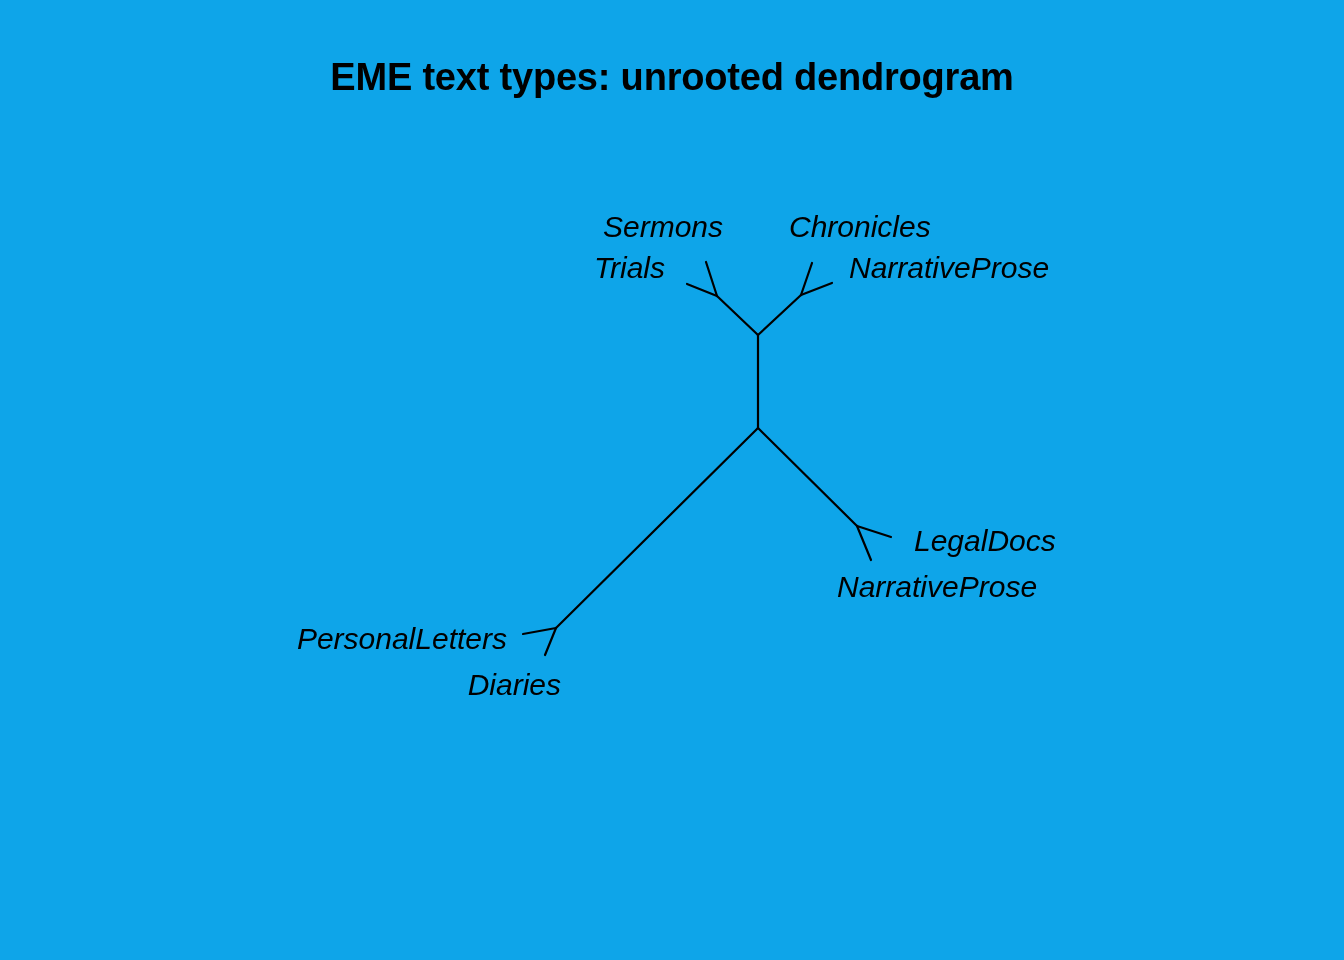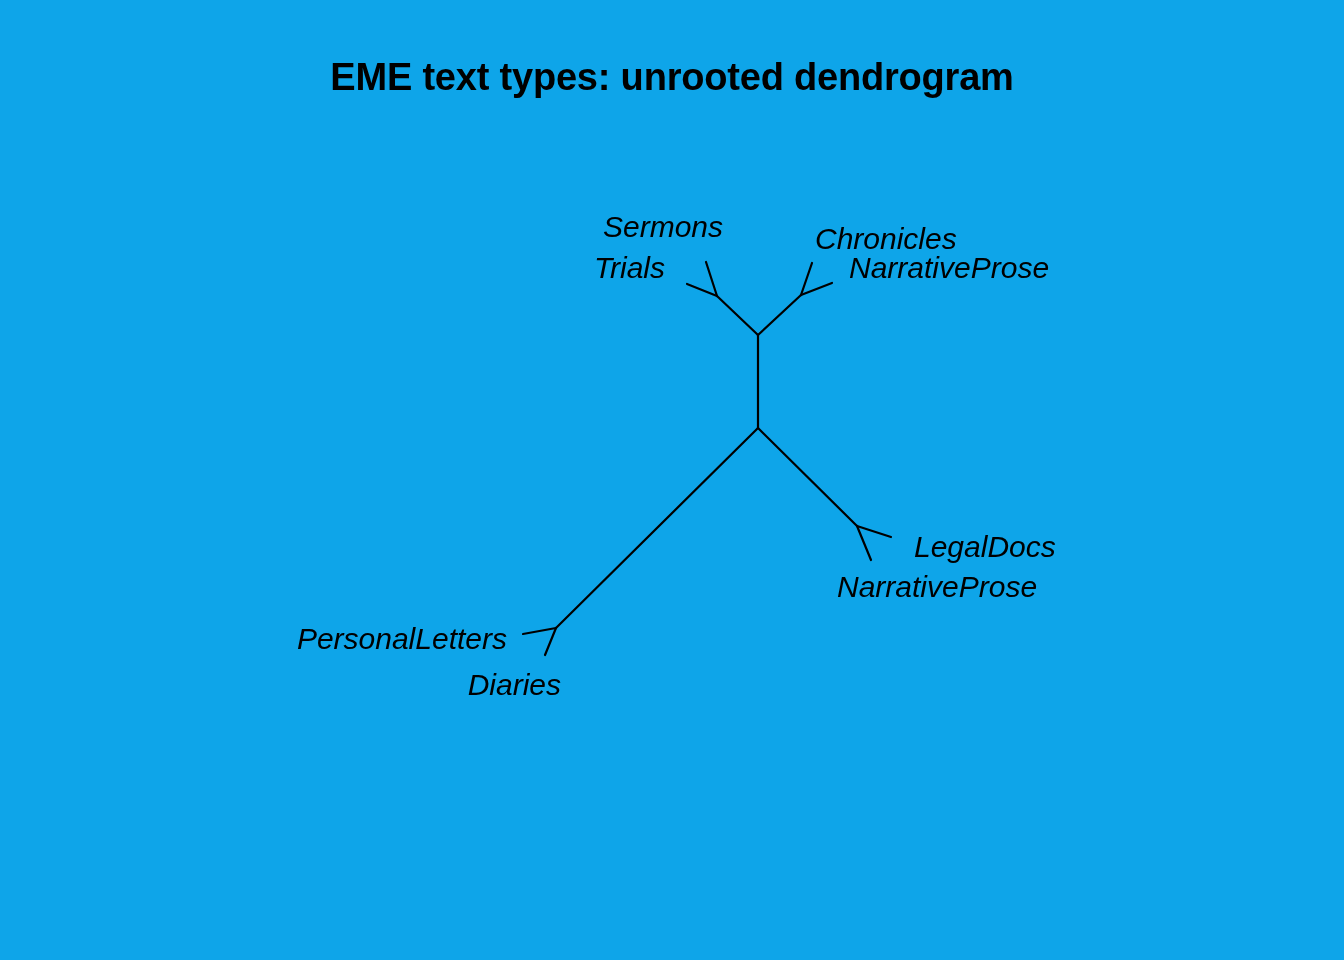--- a/index.html
+++ b/index.html
@@ -72,21 +72,21 @@
         <line x1="857" y1="526" x2="891" y2="537" stroke="#000000"></line>
         <line x1="857" y1="526" x2="871" y2="560" stroke="#000000"></line>
         <line x1="556" y1="628" x2="523" y2="634" stroke="#000000"></line>
         <line x1="556" y1="628" x2="545" y2="655" stroke="#000000"></line>
       </g>
   </svg>
 
   <div id="tip-labels">
       <div class="tip-label anchor-end" style="left: 723px; top: 212px;">Sermons</div>
       <div class="tip-label anchor-end" style="left: 665px; top: 253px;">Trials</div>
-      <div class="tip-label" style="left: 789px; top: 224px; margin-left: 26px;">Chronicles</div>
+      <div class="tip-label" style="left: 789px; top: 212px;">Chronicles</div>
       <div class="tip-label" style="left: 849px; top: 253px;">NarrativeProse</div>
-      <div class="tip-label" style="left: 914px; top: 526px; margin-top: 6px;">LegalDocs</div>
+      <div class="tip-label" style="left: 914px; top: 526px;">LegalDocs</div>
       <div class="tip-label" style="left: 837px; top: 572px;">NarrativeProse</div>
       <div class="tip-label anchor-end" style="left: 507px; top: 624px; text-align: center;">PersonalLetters</div>
       <div class="tip-label anchor-end" style="left: 561px; top: 670px; font-style: italic;">Diaries</div>
     </div>
 
 </div>
 
 </body></html>

